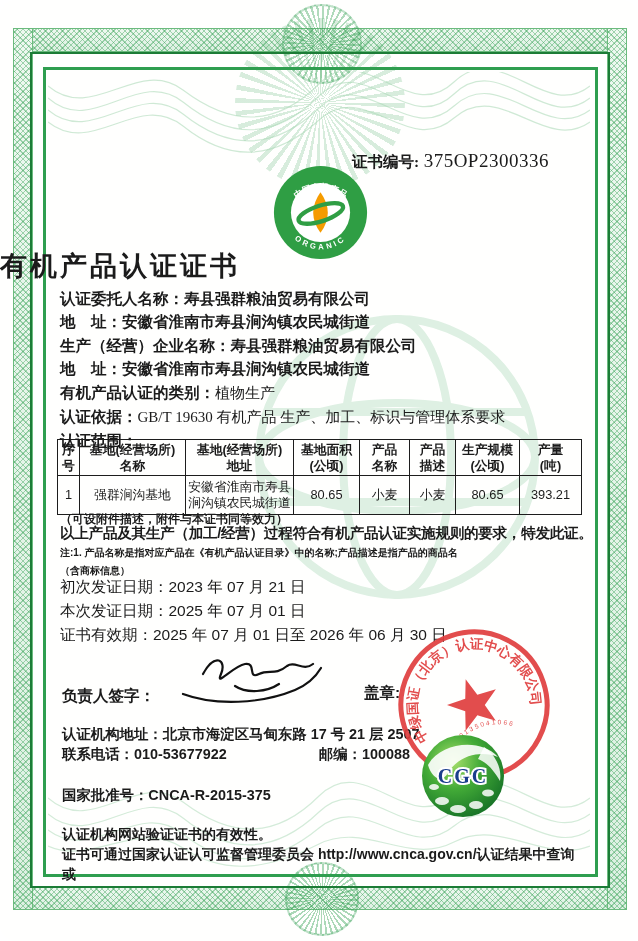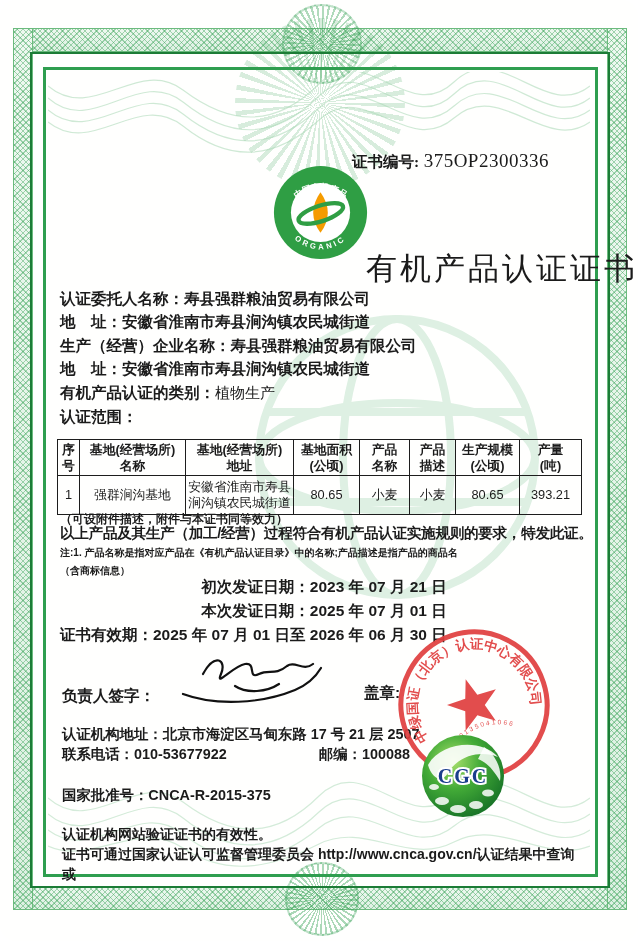--- a/index.html
+++ b/index.html
@@ -22,37 +22,37 @@
   .rosette{position:absolute;border-radius:50%;
       background:repeating-conic-gradient(rgba(47,158,79,.5) 0 3.5deg, rgba(255,255,255,0) 3.5deg 9deg);}
   .rosette.big{left:235px;top:18px;width:170px;height:170px;opacity:.38;}
   .rosette.topmid{left:282px;top:4px;width:76px;height:76px;opacity:.75;border:2px solid rgba(47,158,79,.4);}
   .rosette.botmid{left:285px;top:862px;width:70px;height:70px;opacity:.8;border:2px solid rgba(47,158,79,.4);}
   .deco{position:absolute;pointer-events:none;}
   
   .certno{position:absolute;left:352px;top:150px;white-space:nowrap;}
   .certno .lbl{font-family:"Liberation Serif",serif;font-weight:bold;font-size:15.5px;}
   .certno .num{font-family:"Liberation Serif",serif;font-size:19px;letter-spacing:.5px;}
-  .title{position:absolute;left:0;right:0;top:248px;text-align:right;
-      font-size:31px;font-weight:normal;letter-spacing:3px;}
+  .title{position:absolute;left:0;right:0;top:248px;text-align:left;
+      font-size:27px;font-weight:bold;letter-spacing:3px;}
   .bodylines{position:absolute;left:60px;top:287px;width:522px;font-size:15.5px;font-weight:bold;}
   .bodylines .ln{line-height:23.4px;white-space:nowrap;}
   .kai{font-family:"Liberation Serif",serif;font-weight:normal;font-size:15px;}
   table.scope{position:absolute;left:57px;top:439px;border-collapse:collapse;table-layout:fixed;
       font-size:12.8px;}
   table.scope th,table.scope td{border:1.6px solid #1d1d1d;text-align:center;vertical-align:middle;
       padding:1px 2px;line-height:1.25;}
   table.scope th{white-space:pre-line;font-weight:600;height:33px;}
   table.scope td{height:36px;}
   .attach-note{position:absolute;left:60px;top:511px;width:522px;text-align:left;
       font-family:"Liberation Serif",serif;font-size:12px;font-weight:bold;}
   .statement{position:absolute;left:60px;top:524px;width:524px;font-size:14.6px;font-weight:bold;
       letter-spacing:-.3px;white-space:nowrap;}
   .notes{position:absolute;left:60px;top:544px;width:524px;font-size:10px;font-weight:bold;line-height:18px;}
-  .dates{position:absolute;left:60px;top:576px;font-size:15.5px;font-weight:bold;text-align:right;}
+  .dates{position:absolute;left:60px;top:576px;font-size:15.5px;font-weight:normal;}
   .dates .ln{line-height:21px;margin-bottom:3px;white-space:nowrap;}
   .sign-label{position:absolute;left:62px;top:686px;font-size:15.5px;font-weight:bold;}
   .seal-label{position:absolute;left:364px;top:683px;font-size:15.5px;font-weight:bold;}
   .orgblock{position:absolute;left:62px;top:724px;font-size:14.4px;font-weight:bold;line-height:20px;}
   .orgblock .postal{margin-left:66px;padding-left:22px;}
   .approval{position:absolute;left:62px;top:786px;font-size:14.4px;font-weight:bold;}
   .footer{position:absolute;left:62px;top:824px;width:522px;font-size:14px;font-weight:bold;line-height:20px;}
   .sig-svg{position:absolute;left:175px;top:646px;}
   .stamp-svg{position:absolute;left:392px;top:624px;opacity:.92;}
   .cgc-svg{position:absolute;left:414px;top:731px;}
@@ -122,20 +122,21 @@
   </svg>
 
   <div class="title z2">有机产品认证证书</div>
 
   <div class="bodylines z2">
     <div class="ln"><span>认证委托人名称：</span><span>寿县强群粮油贸易有限公司</span></div>
     <div class="ln"><span>地　址：</span><span>安徽省淮南市寿县涧沟镇农民城街道</span></div>
     <div class="ln"><span>生产（经营）企业名称：</span><span>寿县强群粮油贸易有限公司</span></div>
     <div class="ln"><span>地　址：</span><span>安徽省淮南市寿县涧沟镇农民城街道</span></div>
     <div class="ln"><span>有机产品认证的类别：</span><span class="kai">植物生产</span></div>
+    <div class="ln"><span>认证依据：</span><span class="kai">GB/T 19630 有机产品 生产、加工、标识与管理体系要求</span></div>
     <div class="ln"><span>认证范围：</span></div>
   </div>
 
   <table class="scope z2">
     <colgroup>
       <col style="width:22px">
         <col style="width:106px">
         <col style="width:108px">
         <col style="width:66px">
       <col style="width:50px">

